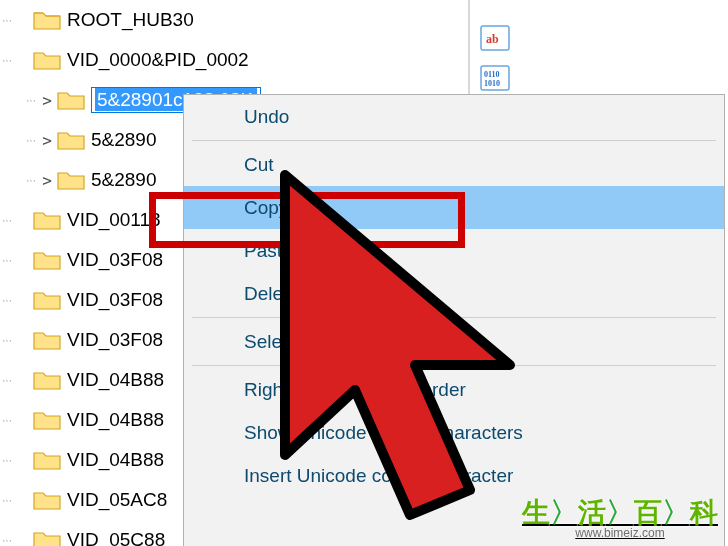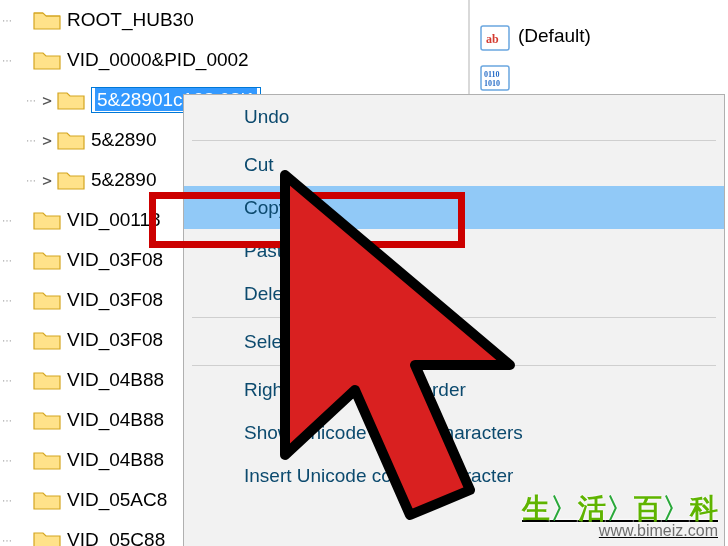--- a/index.html
+++ b/index.html
@@ -32,21 +32,21 @@
   .ctx-copy-outline { position: absolute; left: 149px; top: 192px; width: 316px; height: 56px; border: 7px solid #cc0000; pointer-events: none; }
 
   
   .big-arrow { position: absolute; left: 255px; top: 145px; width: 320px; height: 390px; pointer-events: none; }
   .big-arrow svg { width: 320px; height: 390px; display: block; }
 
   
   .watermark { position: absolute; right: 10px; bottom: 6px; text-align: right; line-height: 1.05; text-decoration: underline; }
   .wm-cn { font-size: 28px; font-weight: 700; color: #5fb400; text-shadow: 0 0 2px #fff, 0 0 2px #fff; }
   .wm-cn .gt { color: #2aa83a; }
-  .wm-url { font-size: 16px; color: #6e6e6e; }
+  .wm-url { font-size: 12px; color: #6e6e6e; text-align: center; }
 </style>
 </head>
 <body>
 
 <div class="root">
 
   <div class="left-panel">
 
     <div class="tree-row" style="padding-left:0;">
       <span class="dots">⋯</span>
@@ -208,21 +208,20 @@
   </div>
 
   <div class="right-panel">
     <div class="val-row">
       <span class="val-ico">
         <svg viewBox="0 0 30 26">
             <rect x="1" y="1" width="28" height="24" rx="2" fill="#fff" stroke="#6aa6e0" stroke-width="1.5"></rect>
             <text x="6" y="18" font-family="Tahoma" font-size="12" fill="#d43a2f" font-weight="700">ab</text>
           </svg>
       </span>
-      <span>(Default)</span>
     </div>
     <div class="val-row">
       <span class="val-ico">
         <svg viewBox="0 0 30 26">
             <rect x="1" y="1" width="28" height="24" rx="2" fill="#fff" stroke="#6aa6e0" stroke-width="1.5"></rect>
             <text x="4" y="12" font-family="Tahoma" font-size="8" fill="#2a6fc7" font-weight="700">0110</text>
             <text x="4" y="21" font-family="Tahoma" font-size="8" fill="#2a6fc7" font-weight="700">1010</text>
           </svg>
       </span>
     </div>

